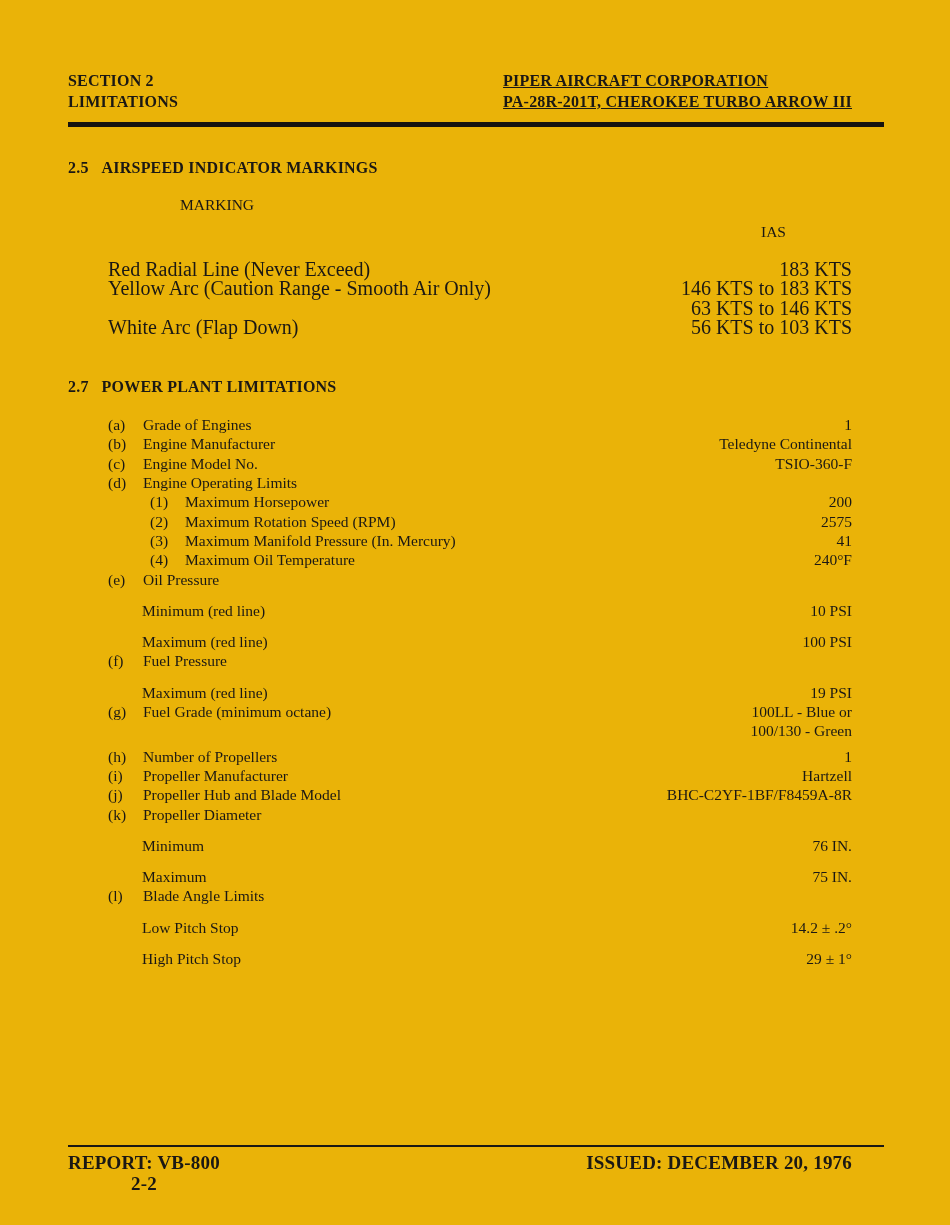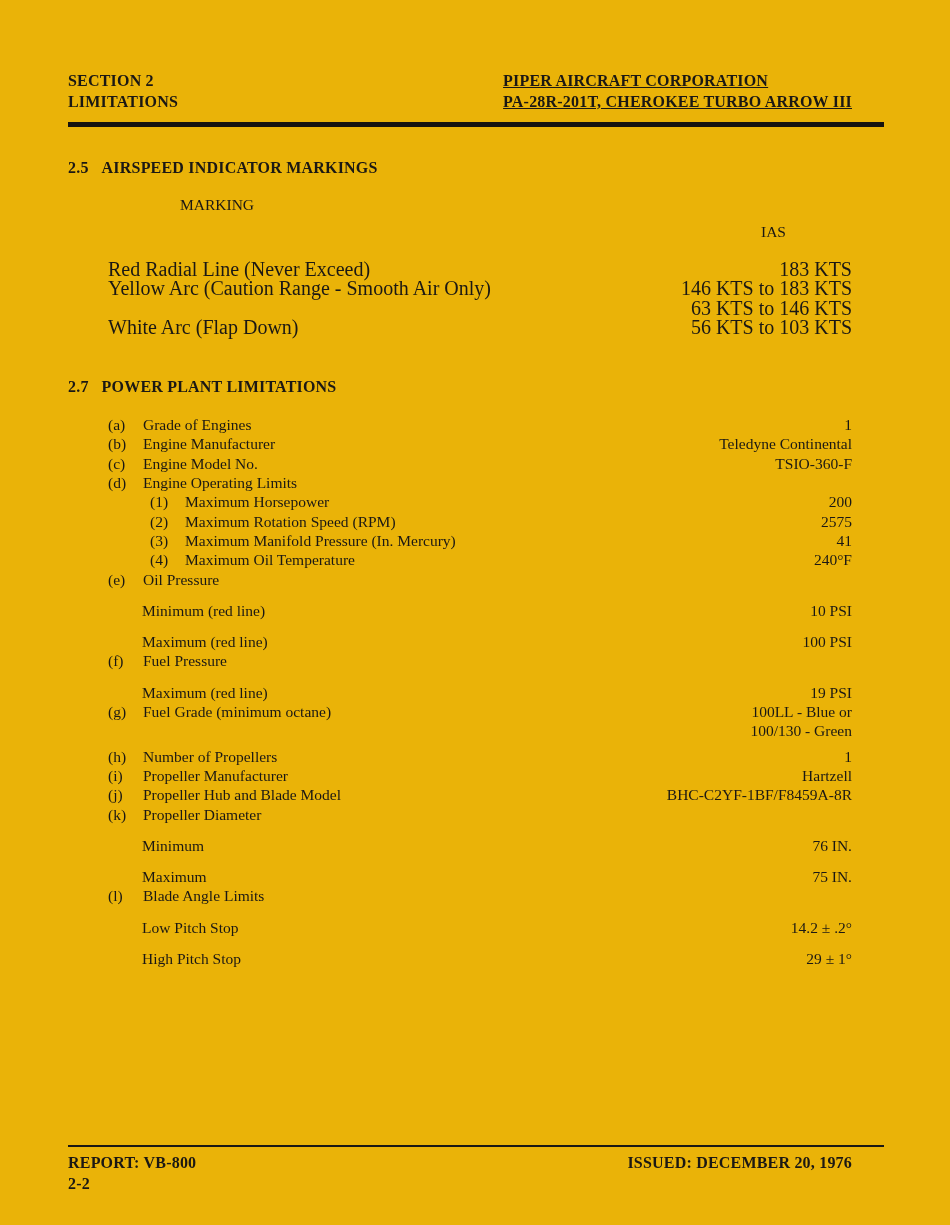--- a/index.html
+++ b/index.html
@@ -50,22 +50,23 @@
   .pp-label { width: 35px; flex: none; }
   .pp-row.subnum .pp-left { padding-left: 82px; }
   .pp-row.subplain .pp-left { padding-left: 74px; margin-top: 12px; }
   .pp-row.gap { margin-top: 6px; }
   
   .doc-footer { position: absolute; left: 68px; right: 66px; top: 1145px; }
   .thin-rule { height: 2px; background: #1b1814; }
   .foot-line {
     display: flex; justify-content: space-between;
     margin-top: 5px; padding-right: 32px;
-    font-weight: bold; font-size: 16px; line-height: 21px;
+    font-weight: bold; font-size: 19px; line-height: 21px;
     letter-spacing: .2px;
+    text-align: center;
   }
 </style>
 </head>
 <body>
 
 <div class="page">
 
   <header class="doc-header">
     <div class="hdr-left">
       <div>SECTION 2</div>

